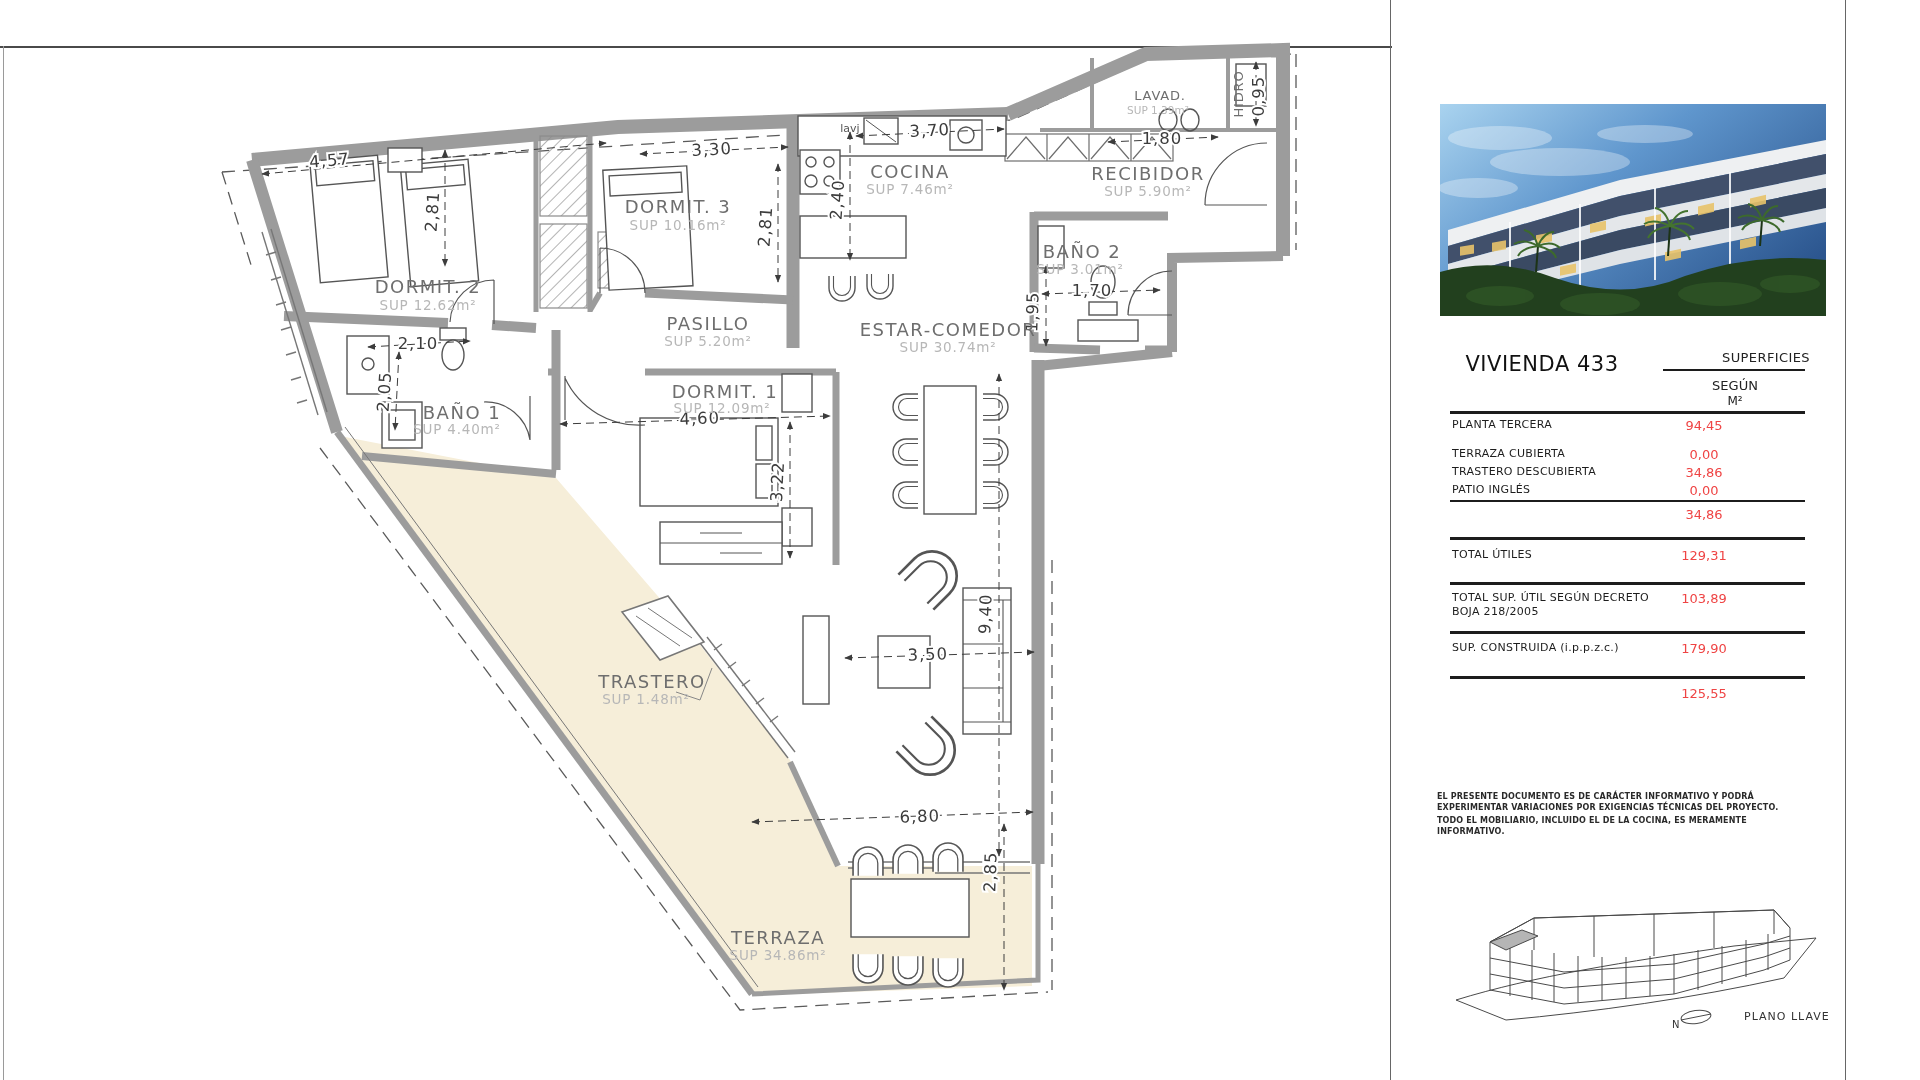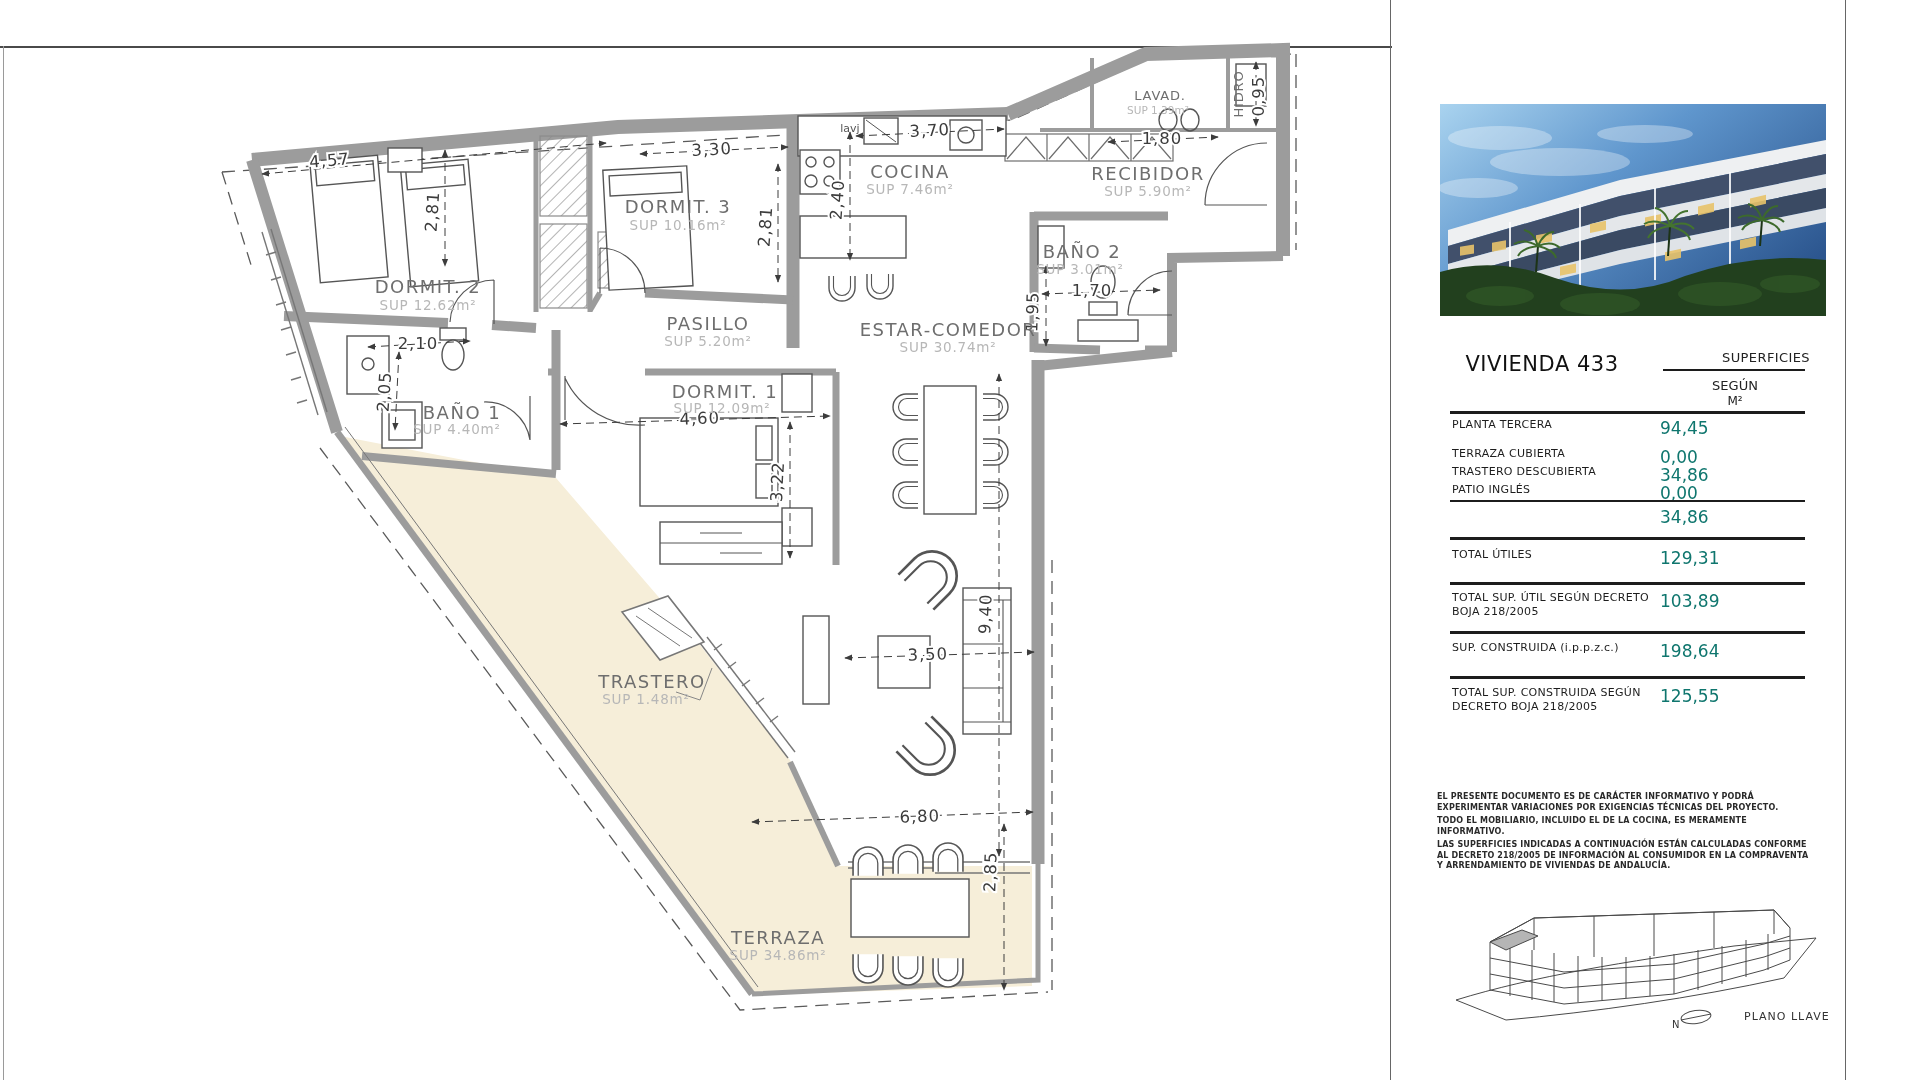--- a/index.html
+++ b/index.html
@@ -13,21 +13,21 @@
   .divider-v2{left:1845px;top:0;width:1px;height:1080px;background:#666;}
   
   #photo{left:1440px;top:104px;width:386px;height:212px;}
   #panel-title{left:1452px;top:352px;width:180px;font-size:21px;font-weight:normal;color:#111;
     letter-spacing:.5px;text-align:center;}
   .tbl-header{left:1660px;top:350px;width:150px;text-align:right;font-size:13px;color:#222;letter-spacing:.4px;}
   .tbl-subh1{left:1660px;top:378px;width:150px;text-align:center;font-size:13px;color:#222;}
   .tbl-subh2{left:1660px;top:394px;width:150px;text-align:center;font-size:12px;color:#222;}
   .hline{background:#1c1c1c;}
   .row-label{font-size:11px;color:#1d1d1d;letter-spacing:.3px;line-height:14px;width:205px;}
-  .row-value{font-size:17px;color:#0f766e;width:88px;text-align:left;}
+  .row-value{font-size:13px;color:#ef4444;width:88px;text-align:center;}
   #disclaimer{left:1437px;top:762px;width:378px;color:#2a2a2a;margin-top:30px;}
   #disclaimer p{margin:0 0 3px 0;font-size:8px;font-weight:bold;line-height:10.5px;letter-spacing:.15px;}
   #keyplan{left:1444px;top:880px;}
   
   .rname{fill:#6e6e6e;font-size:18px;letter-spacing:1.5px;}
   .rsup{fill:#b7b7b7;font-size:13.5px;letter-spacing:.8px;}
   .rname-s{fill:#6e6e6e;font-size:13px;letter-spacing:.8px;}
   .rsup-s{fill:#b7b7b7;font-size:10.5px;}
   .dim{fill:#3c3c3c;font-size:16.5px;letter-spacing:1px;paint-order:stroke;stroke:#fff;stroke-width:4px;}
   .tiny{fill:#555;font-size:11px;}
@@ -382,30 +382,28 @@
 
   <div class="abs row-label" style="left:1452px;top:548px">TOTAL ÚTILES</div>
   <div class="abs row-value" style="left:1660px;top:548px">129,31</div>
   <div class="abs hline" style="left:1450px;top:582px;width:355px;height:2.5px"></div>
 
   <div class="abs row-label" style="left:1452px;top:591px">TOTAL SUP. ÚTIL SEGÚN DECRETO BOJA 218/2005</div>
   <div class="abs row-value" style="left:1660px;top:591px">103,89</div>
   <div class="abs hline" style="left:1450px;top:631px;width:355px;height:2.5px"></div>
 
   <div class="abs row-label" style="left:1452px;top:641px">SUP. CONSTRUIDA (i.p.p.z.c.)</div>
-  <div class="abs row-value" style="left:1660px;top:641px">198,64</div>
+  <div class="abs row-value" style="left:1660px;top:641px">179,90</div>
   <div class="abs hline" style="left:1450px;top:676px;width:355px;height:2.5px"></div>
 
-  <div class="abs row-label" style="left:1452px;top:686px">TOTAL SUP. CONSTRUIDA SEGÚN DECRETO BOJA 218/2005</div>
   <div class="abs row-value" style="left:1660px;top:686px">125,55</div>
 
   <div class="abs" id="disclaimer">
     <p>EL PRESENTE DOCUMENTO ES DE CARÁCTER INFORMATIVO Y PODRÁ EXPERIMENTAR VARIACIONES POR EXIGENCIAS TÉCNICAS DEL PROYECTO.</p>
     <p>TODO EL MOBILIARIO, INCLUIDO EL DE LA COCINA, ES MERAMENTE INFORMATIVO.</p>
-    <p>LAS SUPERFICIES INDICADAS A CONTINUACIÓN ESTÁN CALCULADAS CONFORME AL DECRETO 218/2005 DE INFORMACIÓN AL CONSUMIDOR EN LA COMPRAVENTA Y ARRENDAMIENTO DE VIVIENDAS DE ANDALUCÍA.</p>
   </div>
 
   <svg id="keyplan" class="abs" width="390" height="170" viewBox="0 0 390 170">
     <g stroke="#4a4a4a" stroke-width="1" fill="none">
       <path d="M12,120 C90,96 180,82 290,66 L372,58 L340,98 C250,118 150,132 62,140 Z"></path>
 
       <path d="M46,62 L46,110 L120,124 L230,114 L320,90 L346,80 L346,48 L330,30 L90,38 L46,62 Z"></path>
       <path d="M46,62 L90,38 L330,30 L346,48"></path>
       <path d="M46,78 L120,92 L230,84 L320,64 L346,56"></path>
       <path d="M46,94 L120,108 L230,99 L320,77 L346,68"></path>

